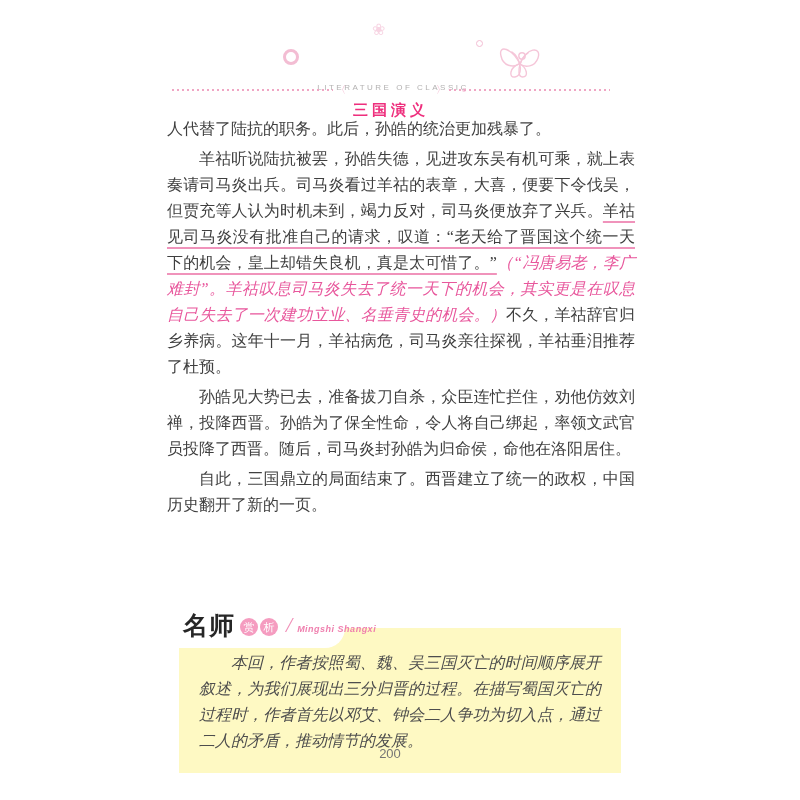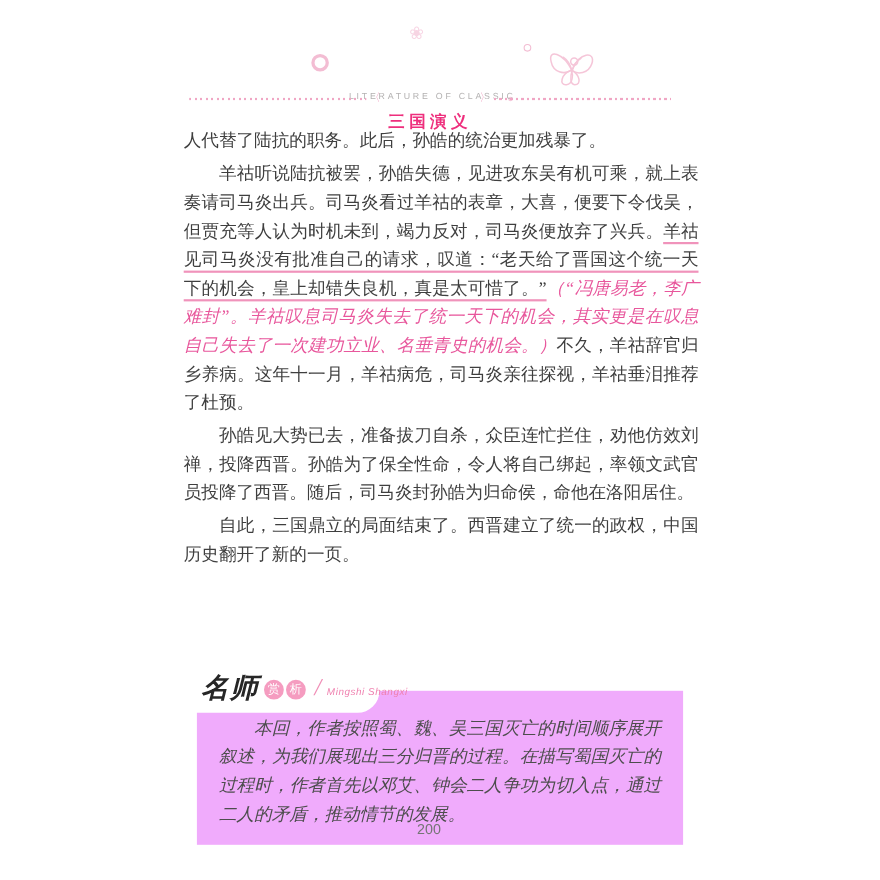--- a/index.html
+++ b/index.html
@@ -64,52 +64,53 @@
     color:#3f3f3f;
     text-decoration:underline;
     text-decoration-color:#f093bb;
     text-decoration-thickness:1.5px;
     text-underline-offset:5px;
   }
   .seg-annotation{color:#e8579c;font-style:italic;}
   
   .analysis{position:absolute;top:608px;left:179px;width:442px;}
   .analysis-box{
-    margin-top:20px;background:#f0abfc;
-    padding:22px 20px 14px 20px;
+    margin-top:20px;background:#fef9c3;
+    padding:22px 20px 19px 20px;
   }
   .analysis-text{
     margin:0;font-size:16px;line-height:26px;color:#4d4d4d;
     text-align:justify;text-indent:2em;font-style:italic;
   }
   .analysis-head{
     position:absolute;top:0;left:4px;height:34px;z-index:2;
     display:flex;align-items:center;
   }
   .head-notch{
     position:absolute;top:18px;left:-4px;width:170px;height:22px;
     background:#ffffff;border-radius:0 0 20px 0;z-index:1;
   }
   .head-black{
     position:relative;z-index:2;font-size:25px;color:#262626;font-weight:bold;
-    font-style:italic;letter-spacing:1px;
+    letter-spacing:1px;
   }
   .head-circles{position:relative;z-index:2;display:flex;margin-left:3px;}
   .head-circle{
     width:18px;height:18px;border-radius:50%;background:#f59cc0;color:#ffffff;
     font-size:11px;line-height:18px;text-align:center;margin-left:2px;margin-top:4px;
   }
   .head-slash{
     position:relative;z-index:2;color:#f08db6;font-size:22px;font-style:italic;
     margin:0 5px 0 8px;font-weight:lighter;
   }
   .head-pinyin{
     position:relative;z-index:2;color:#ef7fae;font-size:9px;font-style:italic;
     letter-spacing:.5px;margin-top:8px;
     font-family:"Liberation Sans","DejaVu Sans",sans-serif;
+    font-weight:bold;
   }
   
   .page-number{
     position:absolute;top:746px;left:0;width:780px;text-align:center;
     font-size:13px;color:#757575;
     font-family:"Liberation Sans","DejaVu Sans",sans-serif;
   }
 </style>
 </head>
 <body>

